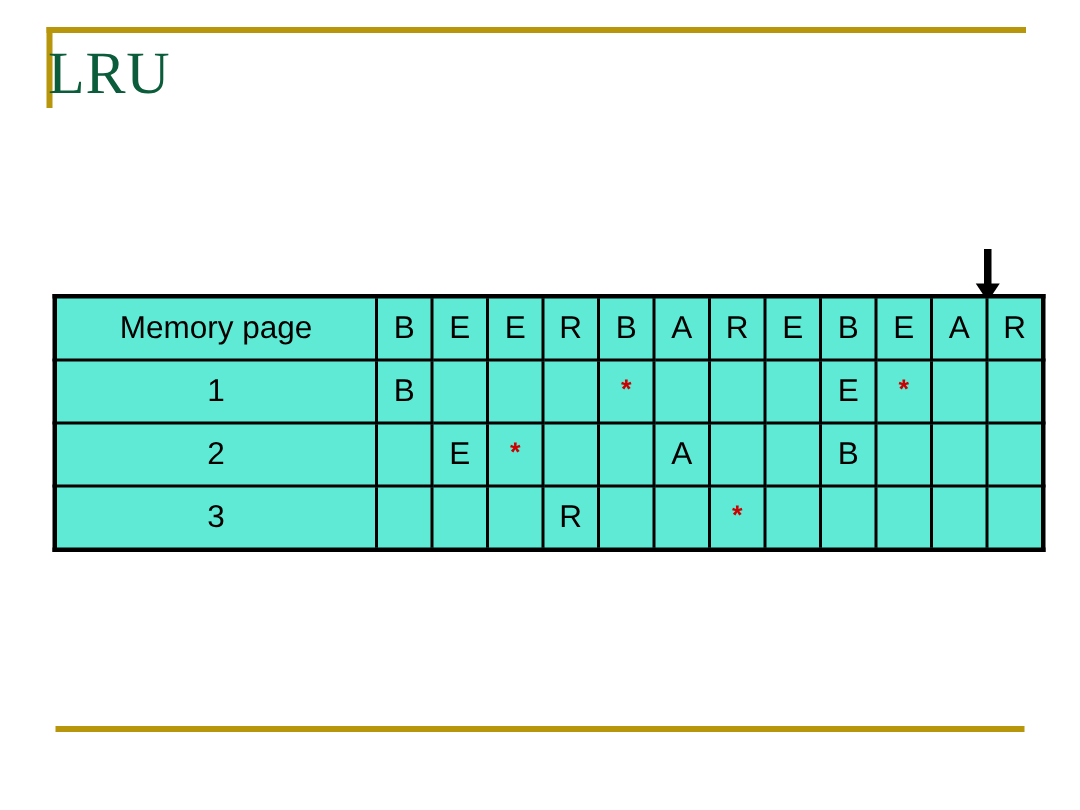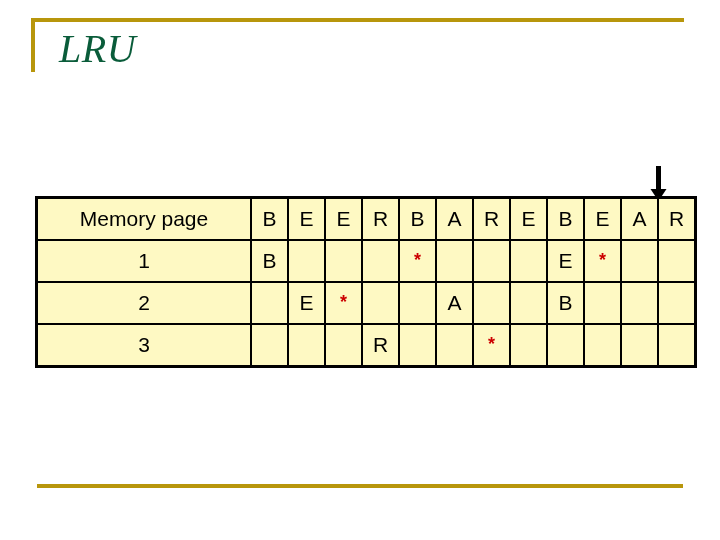--- a/index.html
+++ b/index.html
@@ -38,29 +38,28 @@
     left: 37px;
     top: 484px;
     width: 646px;
     height: 4px;
     background: #b8960c;
   }
 
   
   #title {
     position: absolute;
-    left: 59px;
+    left: 32px;
     top: 26px;
     font-family: "Liberation Serif", serif;
     font-size: 40px;
     line-height: 46px;
     color: #0a5c3a;
     letter-spacing: 0.5px;
     white-space: nowrap;
-    font-style: italic;
   }
 
   
   #arrow {
     position: absolute;
     left: 648px;
     top: 166px;
     width: 22px;
     height: 36px;
   }
@@ -77,21 +76,21 @@
     border: 3px solid #000000;
   }
   table#grid td {
     border: 2px solid #000000;
     height: 40px;
     padding: 0;
     text-align: center;
     vertical-align: middle;
     font-size: 21px;
     color: #000000;
-    background: #fef9c3;
+    background: #5eead4;
   }
   td.labelcol {
     width: 212px;
     font-size: 21px;
     color: #000000;
     padding-right: 6px;
   }
   td.labelcol.head {
     text-align: center;
     padding-right: 0;

